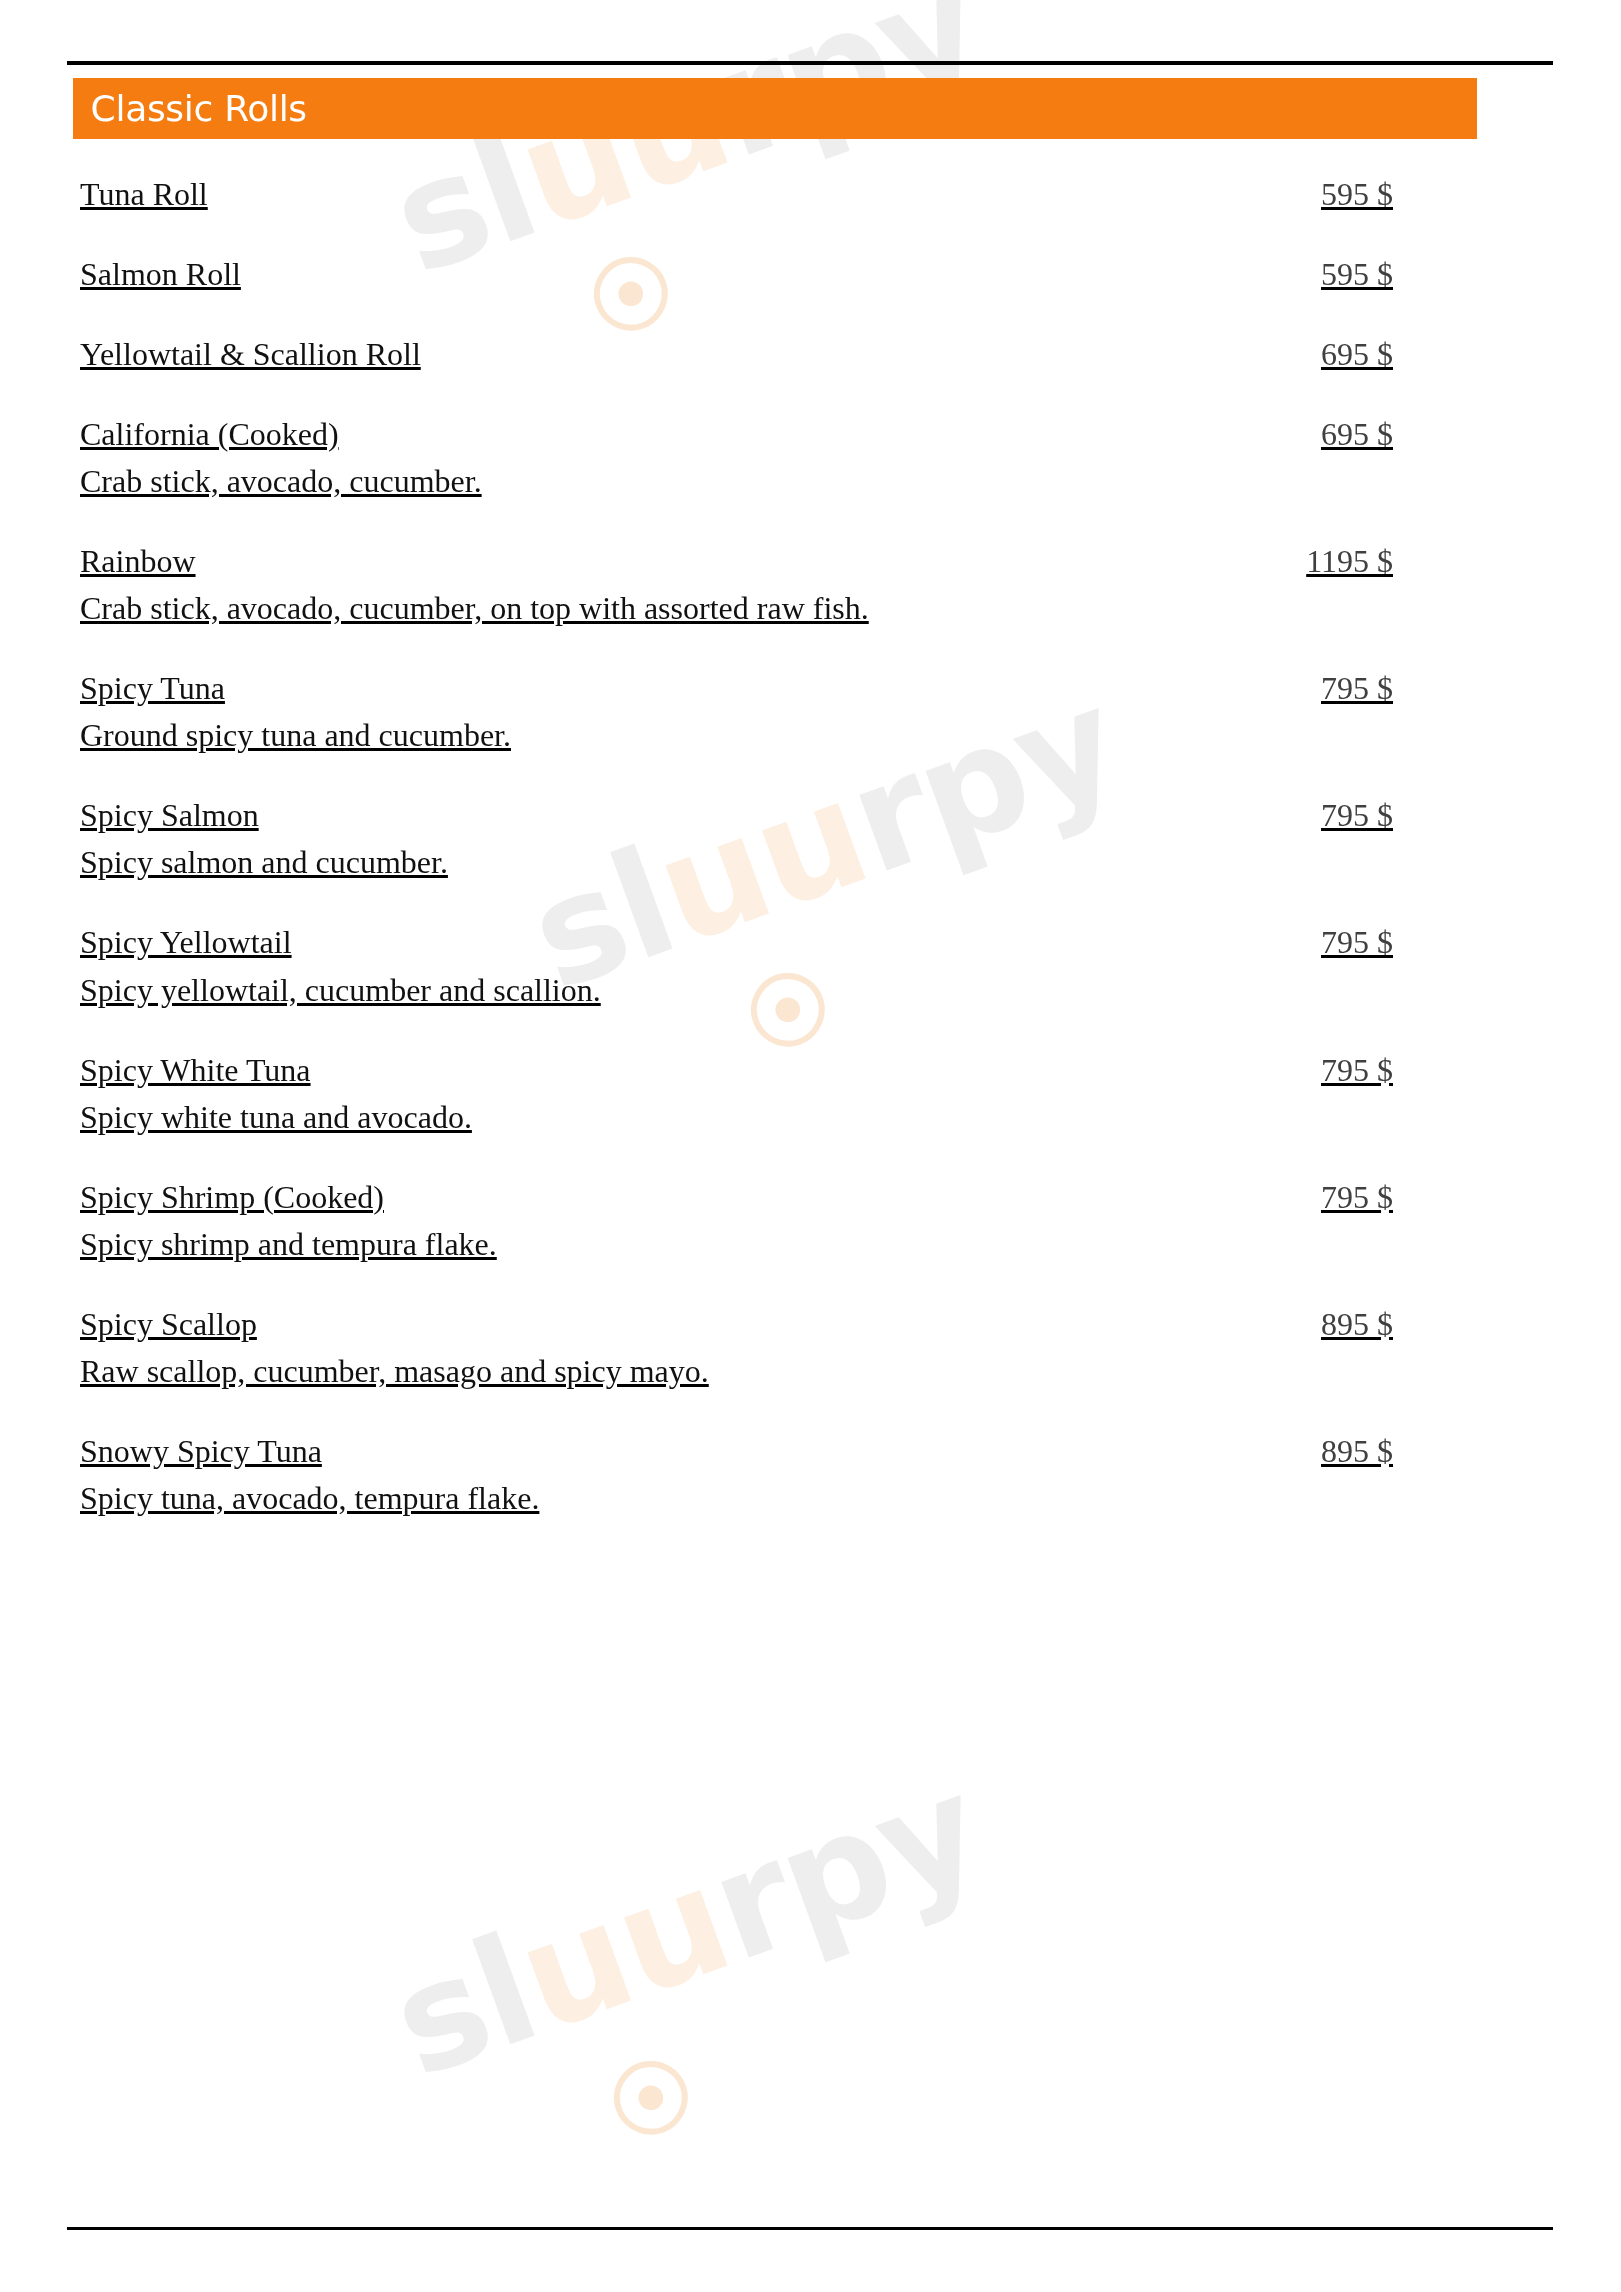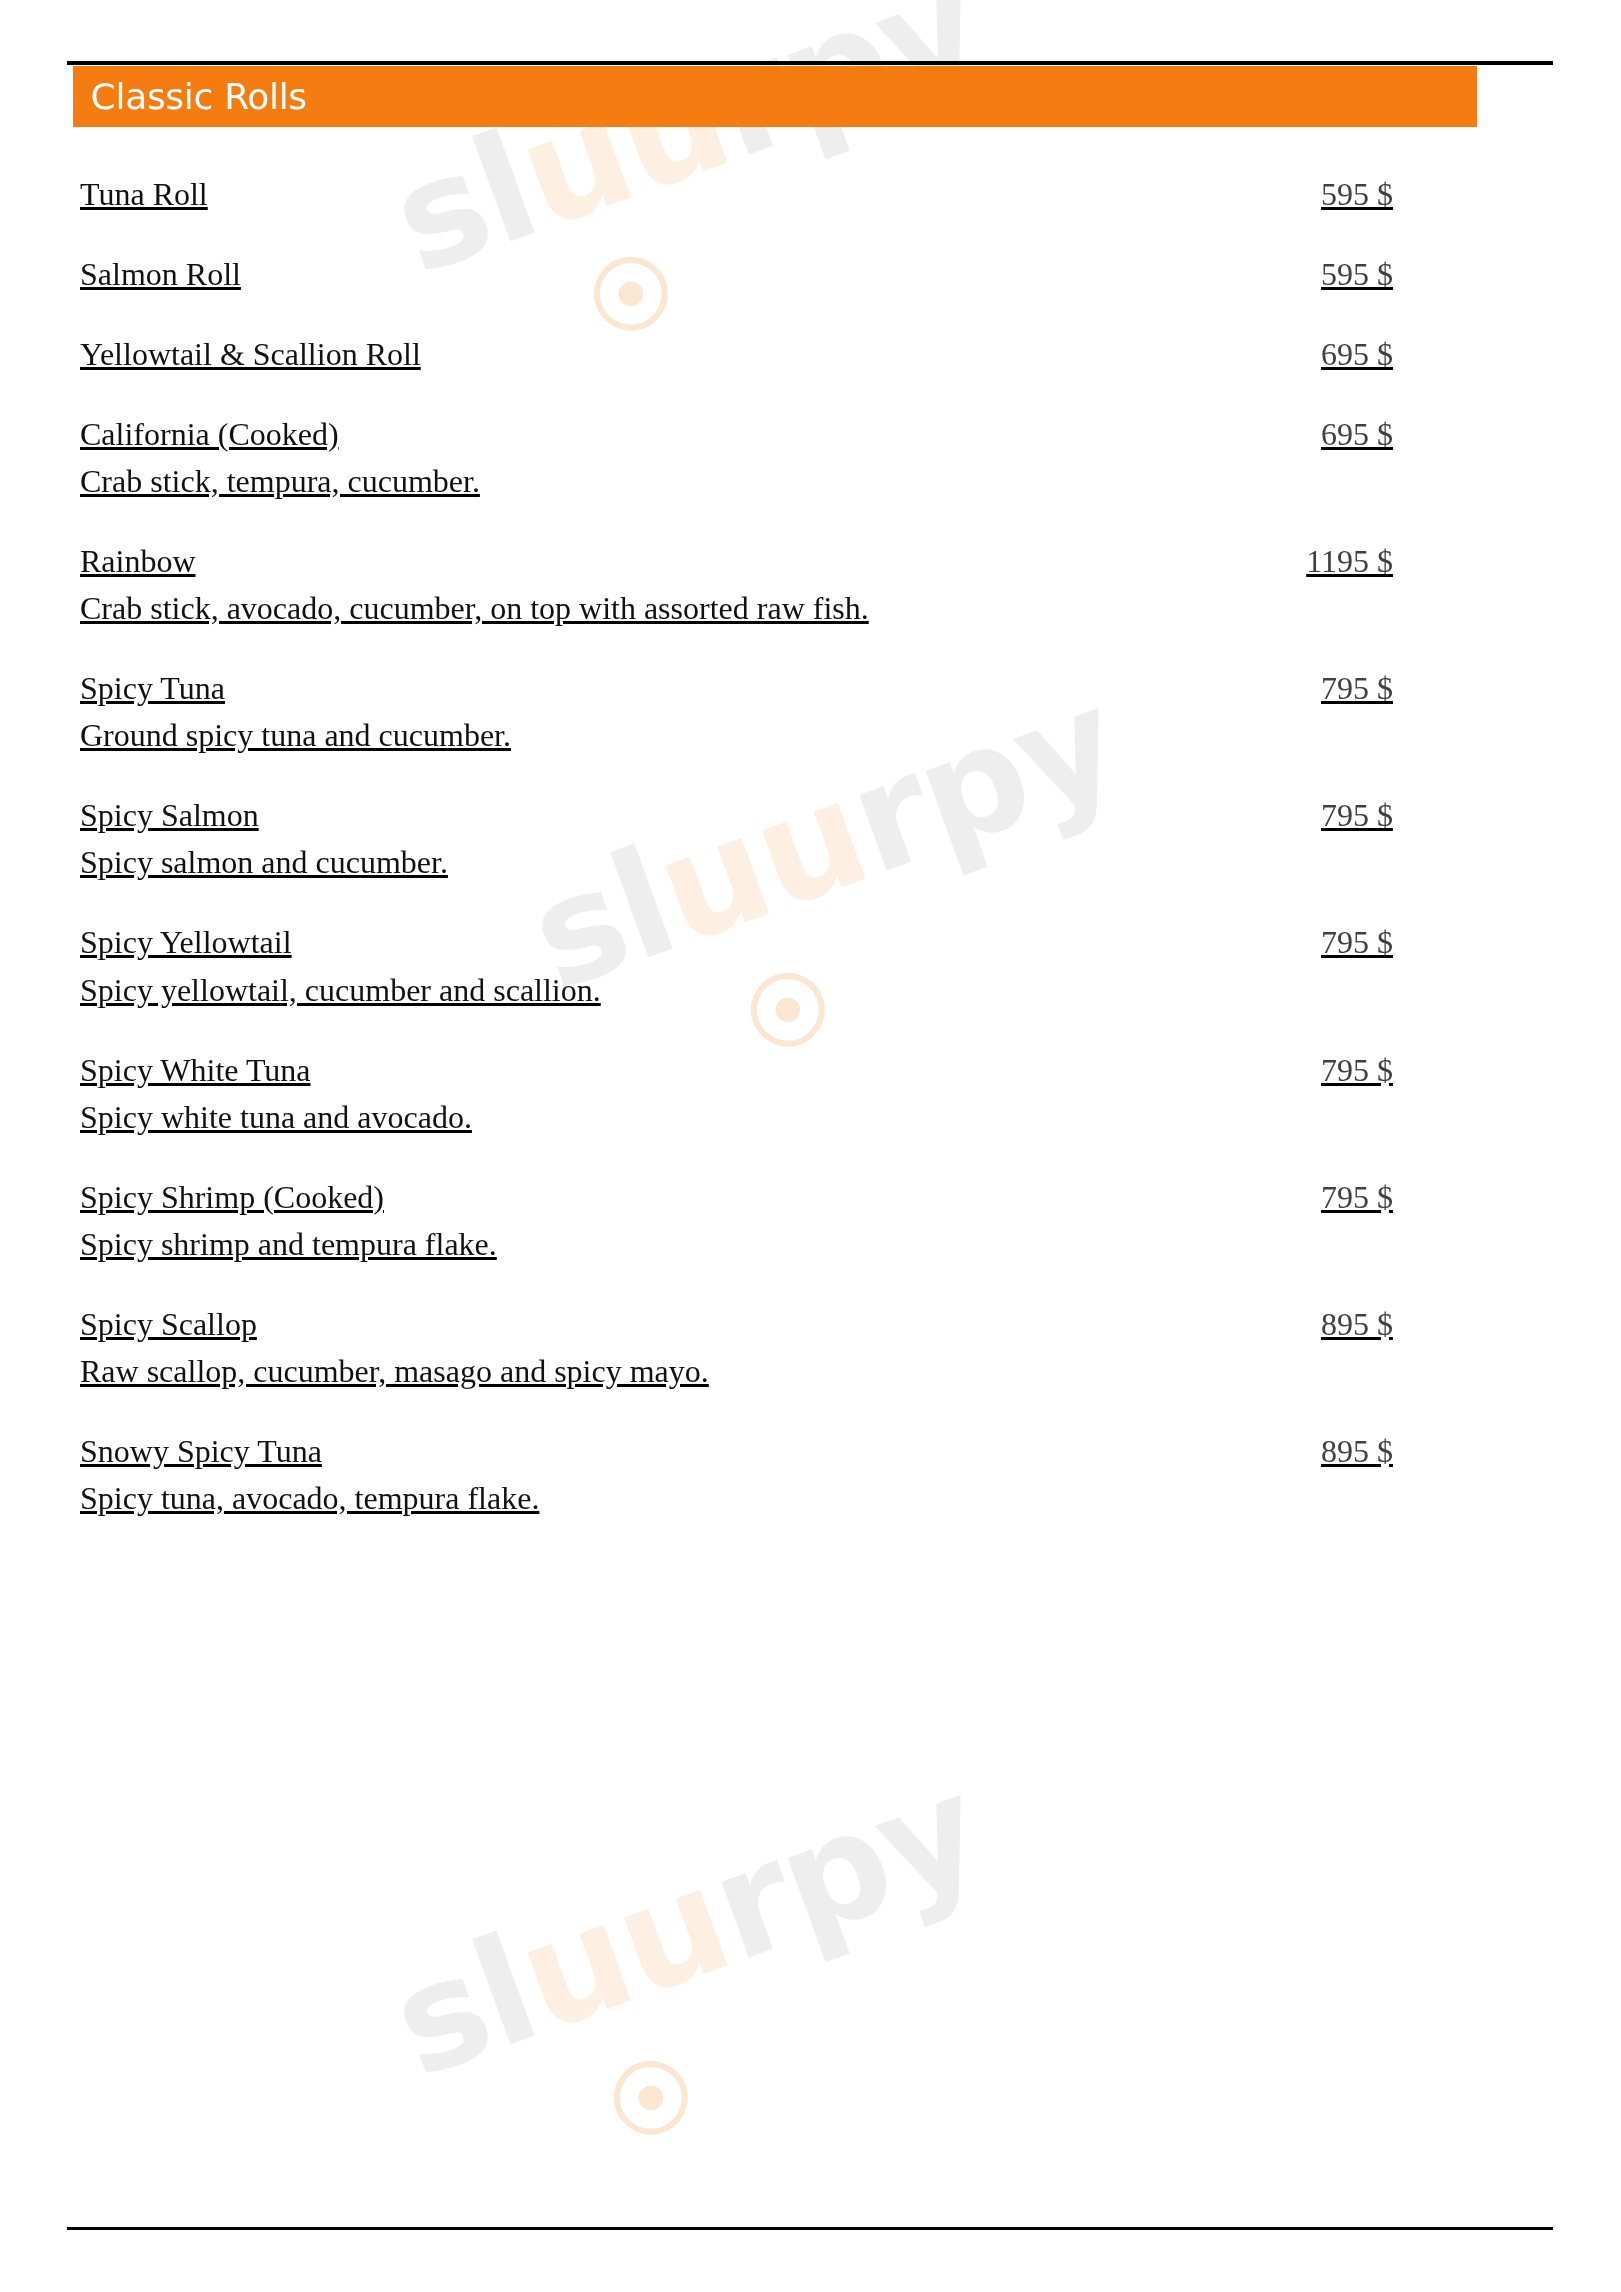--- a/index.html
+++ b/index.html
@@ -63,21 +63,21 @@
     top: 2227px;
     width: 1486px;
     height: 2.9px;
     background: #000000;
   }
 
   
   .section-header {
     position: absolute;
     left: 73px;
-    top: 66px;
+    top: 78px;
     width: 1404px;
     height: 61px;
     background: #f57c11;
     box-sizing: border-box;
   }
   .section-header-title {
     position: absolute;
     left: 17.6px;
     top: 7.8px;
     font-family: "DejaVu Sans", sans-serif;
@@ -163,21 +163,21 @@
         <div class="item-row">
           <div class="item-name">Yellowtail &amp; Scallion Roll</div>
           <div class="item-price">695 $</div>
         </div>
       </div>
       <div class="item">
         <div class="item-row">
           <div class="item-name">California (Cooked)</div>
           <div class="item-price">695 $</div>
         </div>
-        <div class="item-desc">Crab stick, tempura, cucumber.</div>
+        <div class="item-desc">Crab stick, avocado, cucumber.</div>
       </div>
       <div class="item">
         <div class="item-row">
           <div class="item-name">Rainbow</div>
           <div class="item-price">1195 $</div>
         </div>
         <div class="item-desc">Crab stick, avocado, cucumber, on top with assorted raw fish.</div>
       </div>
       <div class="item">
         <div class="item-row">

